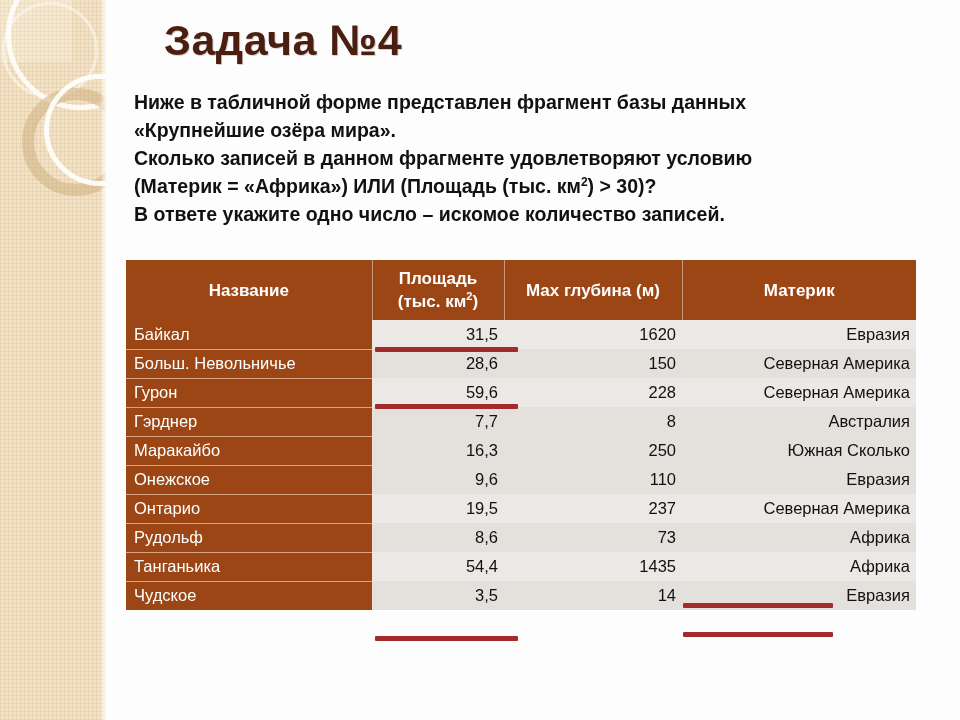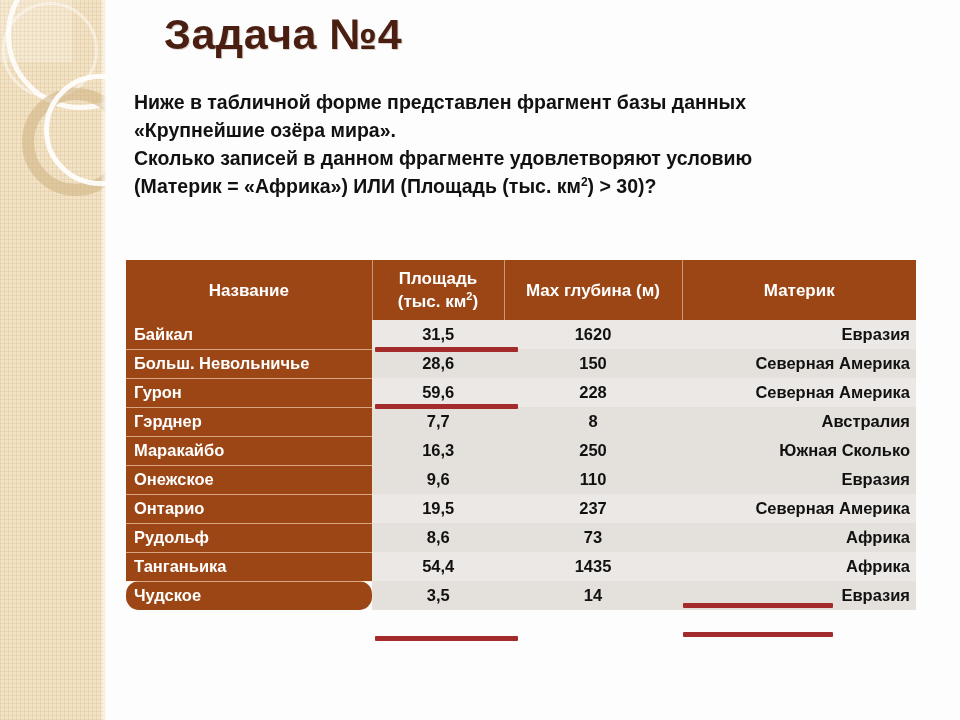--- a/index.html
+++ b/index.html
@@ -76,21 +76,21 @@
     left: 106px;
     top: 0;
     right: 0;
     bottom: 0;
     background: #fdfdfd;
   }
 
   .page-title {
     position: absolute;
     left: 58px;
-    top: 10px;
+    top: 16px;
     font-size: 43px;
     font-weight: bold;
     color: #4a1f12;
     letter-spacing: 0.5px;
     text-shadow: 1px 1px 0 rgba(120,80,60,0.25);
     white-space: nowrap;
     text-align: right;
   }
 
   .prompt {
@@ -134,38 +134,38 @@
     border-right: 1px solid rgba(255,255,255,0.45);
     line-height: 23px;
     box-sizing: border-box;
   }
   .lake-table thead th:last-child { border-right: none; }
   .lake-table thead th sup { font-size: 11px; vertical-align: super; line-height: 0; }
 
   .lake-table tbody td {
     height: 29px;
     font-size: 16.5px;
-    font-weight: bold;
+    font-weight: normal;
     padding: 0 6px;
     box-sizing: border-box;
     color: #111111;
     margin-top: 8px;
   }
   .lake-table tbody td.name {
     background: #9c4615;
     color: #ffffff;
     text-align: left;
     padding-left: 8px;
     border-bottom: 1px solid rgba(255,230,200,0.6);
     border-right: 1px solid rgba(255,230,200,0.35);
   }
-  .lake-table tbody tr:last-child td.name { border-bottom: none; border-radius: 13px; }
+  .lake-table tbody tr:last-child td.name { border-bottom: none; }
   .lake-table tbody td.area,
   .lake-table tbody td.depth {
-    text-align: center;
+    text-align: right;
   }
   .lake-table tbody td.cont {
     text-align: right;
     padding-left: 12px;
   }
   .lake-table tbody tr.odd td.area,
   .lake-table tbody tr.odd td.depth,
   .lake-table tbody tr.odd td.cont { background: #ece8e5; }
   .lake-table tbody tr.even td.area,
   .lake-table tbody tr.even td.depth,
@@ -193,20 +193,21 @@
 
 <div class="content">
 
   <div class="page-title">Задача №4</div>
 
   <div class="prompt">
     <div>Ниже в табличной форме представлен фрагмент базы данных</div>
     <div>«Крупнейшие озёра мира».</div>
     <div>Сколько записей в данном фрагменте удовлетворяют условию</div>
     <div><span>(Материк = «Африка») ИЛИ (Площадь (тыс. км</span><sup>2</sup><span>) &gt; 30)?</span></div>
+    <div>В ответе укажите одно число – искомое количество записей.</div>
   </div>
 
   <table class="lake-table">
     <colgroup>
       <col class="c-name">
         <col class="c-area">
         <col class="c-depth">
         <col class="c-cont">
     </colgroup>
     <thead>

